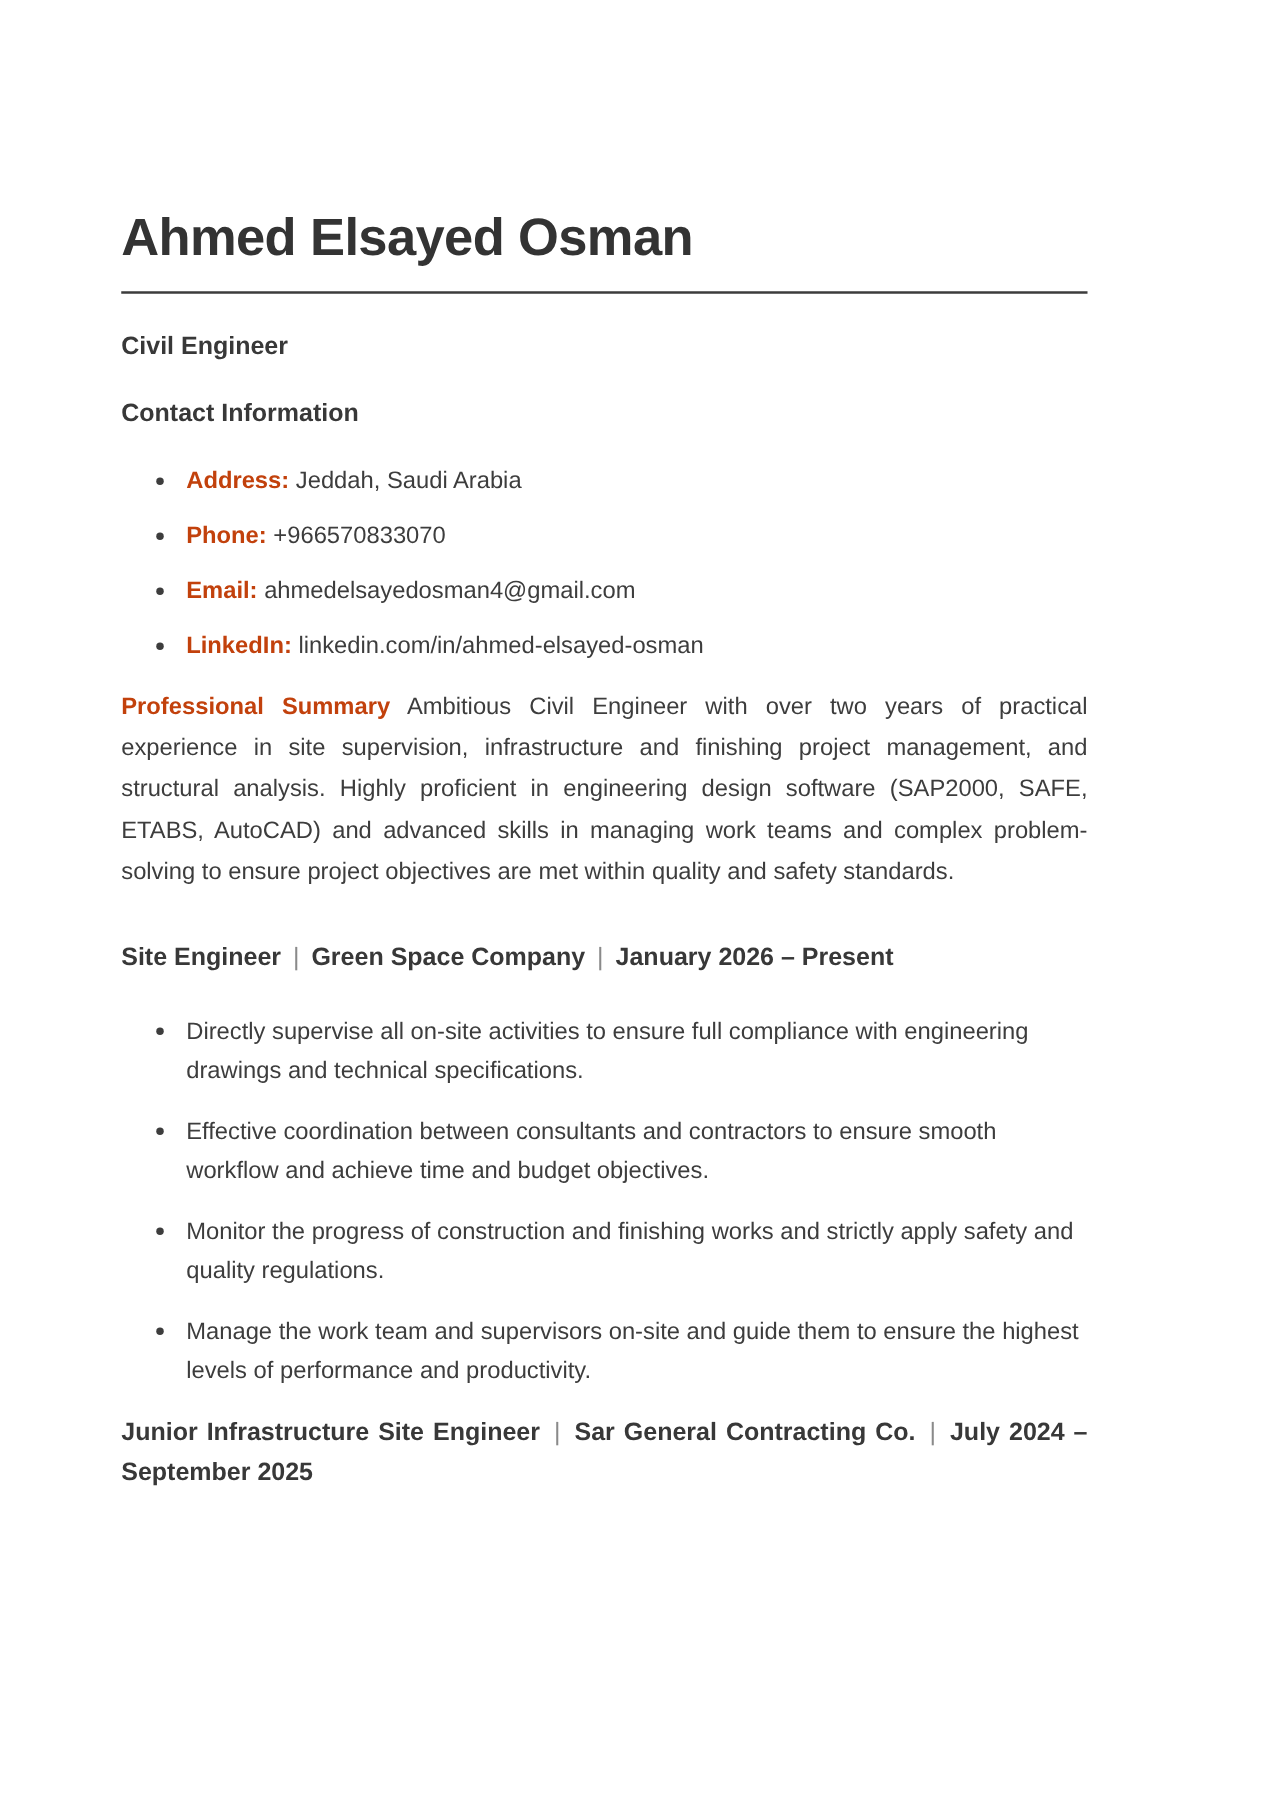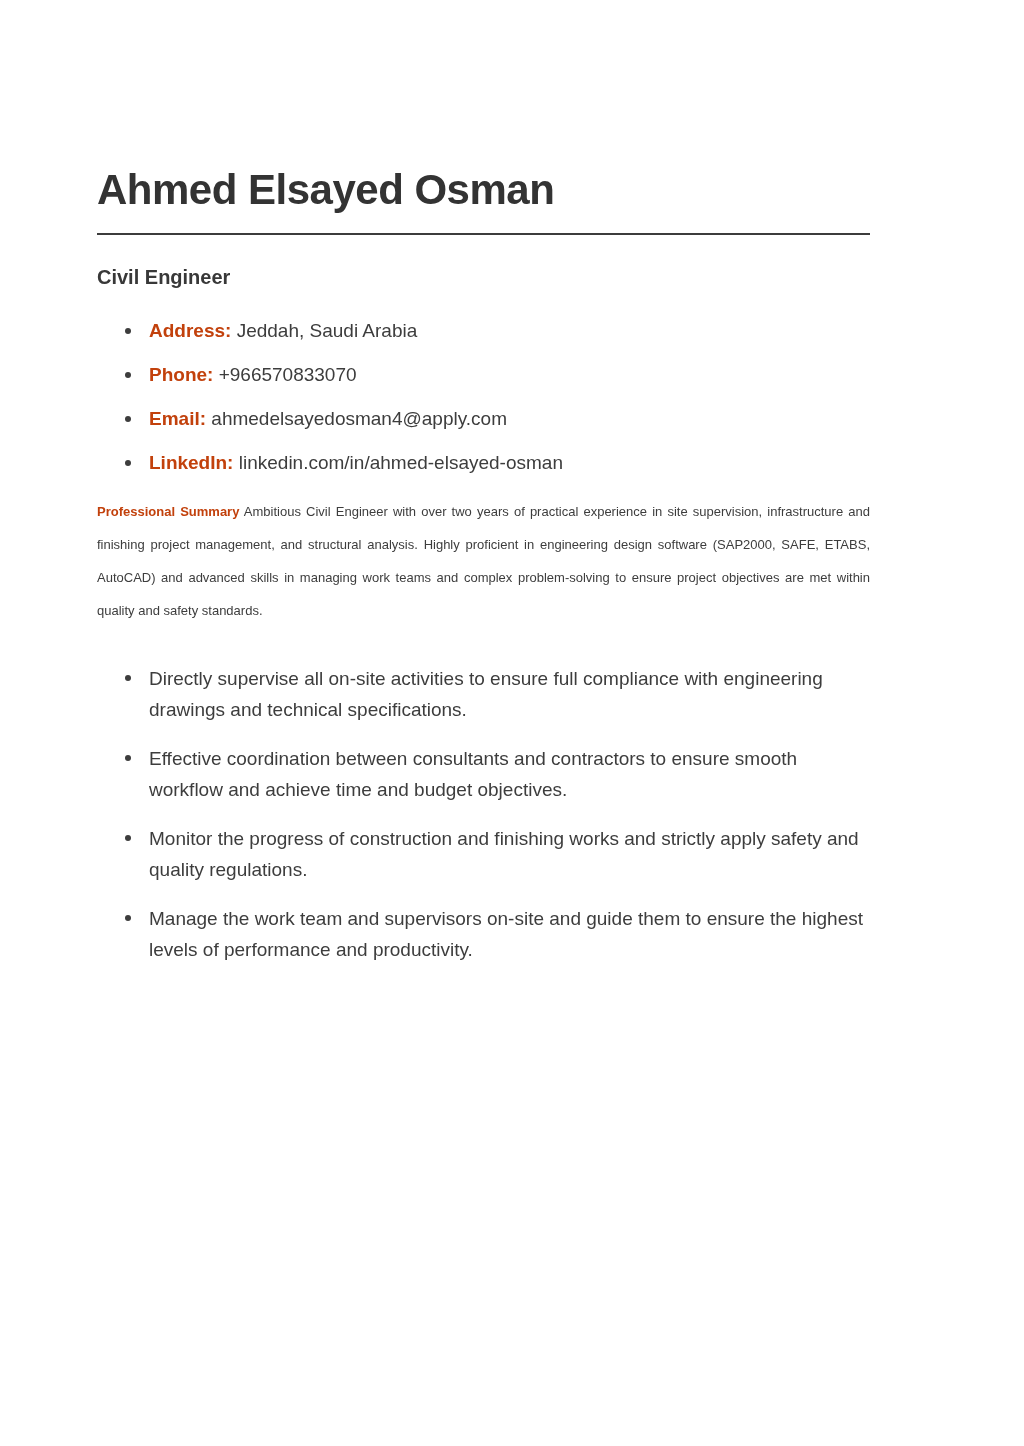--- a/index.html
+++ b/index.html
@@ -70,21 +70,21 @@
     line-height: 24px;
     margin-bottom: 20px;
   }
   .job-bullets li {
     line-height: 31px;
     margin-bottom: 18px;
   }
   .job-bullets li::before { top: 12px; }
   .summary {
     margin: 0 0 36px 0;
-    font-size: 13px;
+    font-size: 19px;
     line-height: 33px;
     text-align: justify;
   }
   .b { font-weight: 700; color: #c2410c; }
   .sep {
     font-weight: 400;
     color: #8a8a8a;
     padding: 0 4px;
   }
   .section-gap { margin-bottom: 34px; }
@@ -94,48 +94,63 @@
 
 <div class="page">
 
   <header>
     <h1>Ahmed Elsayed Osman</h1>
     <hr class="rule">
   </header>
 
   <h2>Civil Engineer</h2>
 
+  <h2>Contact Information</h2>
 
   <ul class="bullet-list contact-list">
     <li>
       <span class="b">Address:</span>
       <span>Jeddah, Saudi Arabia</span>
     </li>
     <li>
       <span class="b">Phone:</span>
       <span>+966570833070</span>
     </li>
     <li>
       <span class="b">Email:</span>
-      <span>ahmedelsayedosman4@apply.com</span>
+      <span>ahmedelsayedosman4@gmail.com</span>
     </li>
     <li>
       <span class="b">LinkedIn:</span>
       <span>linkedin.com/in/ahmed-elsayed-osman</span>
     </li>
   </ul>
 
   <p class="summary">
     <span class="b">Professional Summary</span>
     <span>Ambitious Civil Engineer with over two years of practical experience in site supervision, infrastructure and finishing project management, and structural analysis. Highly proficient in engineering design software (SAP2000, SAFE, ETABS, AutoCAD) and advanced skills in managing work teams and complex problem-solving to ensure project objectives are met within quality and safety standards.</span>
   </p>
 
 
+  <h3>
+    <span>Site Engineer</span>
+    <span class="sep">|</span>
+    <span>Green Space Company</span>
+    <span class="sep">|</span>
+    <span>January 2026 – Present</span>
+  </h3>
 
   <ul class="bullet-list job-bullets">
     <li>Directly supervise all on-site activities to ensure full compliance with engineering drawings and technical specifications.</li>
     <li>Effective coordination between consultants and contractors to ensure smooth workflow and achieve time and budget objectives.</li>
     <li>Monitor the progress of construction and finishing works and strictly apply safety and quality regulations.</li>
     <li>Manage the work team and supervisors on-site and guide them to ensure the highest levels of performance and productivity.</li>
   </ul>
 
+  <h3 class="justify">
+    <span>Junior Infrastructure Site Engineer</span>
+    <span class="sep">|</span>
+    <span>Sar General Contracting Co.</span>
+    <span class="sep">|</span>
+    <span>July 2024 – September 2025</span>
+  </h3>
 
 </div>
 
 </body></html>

